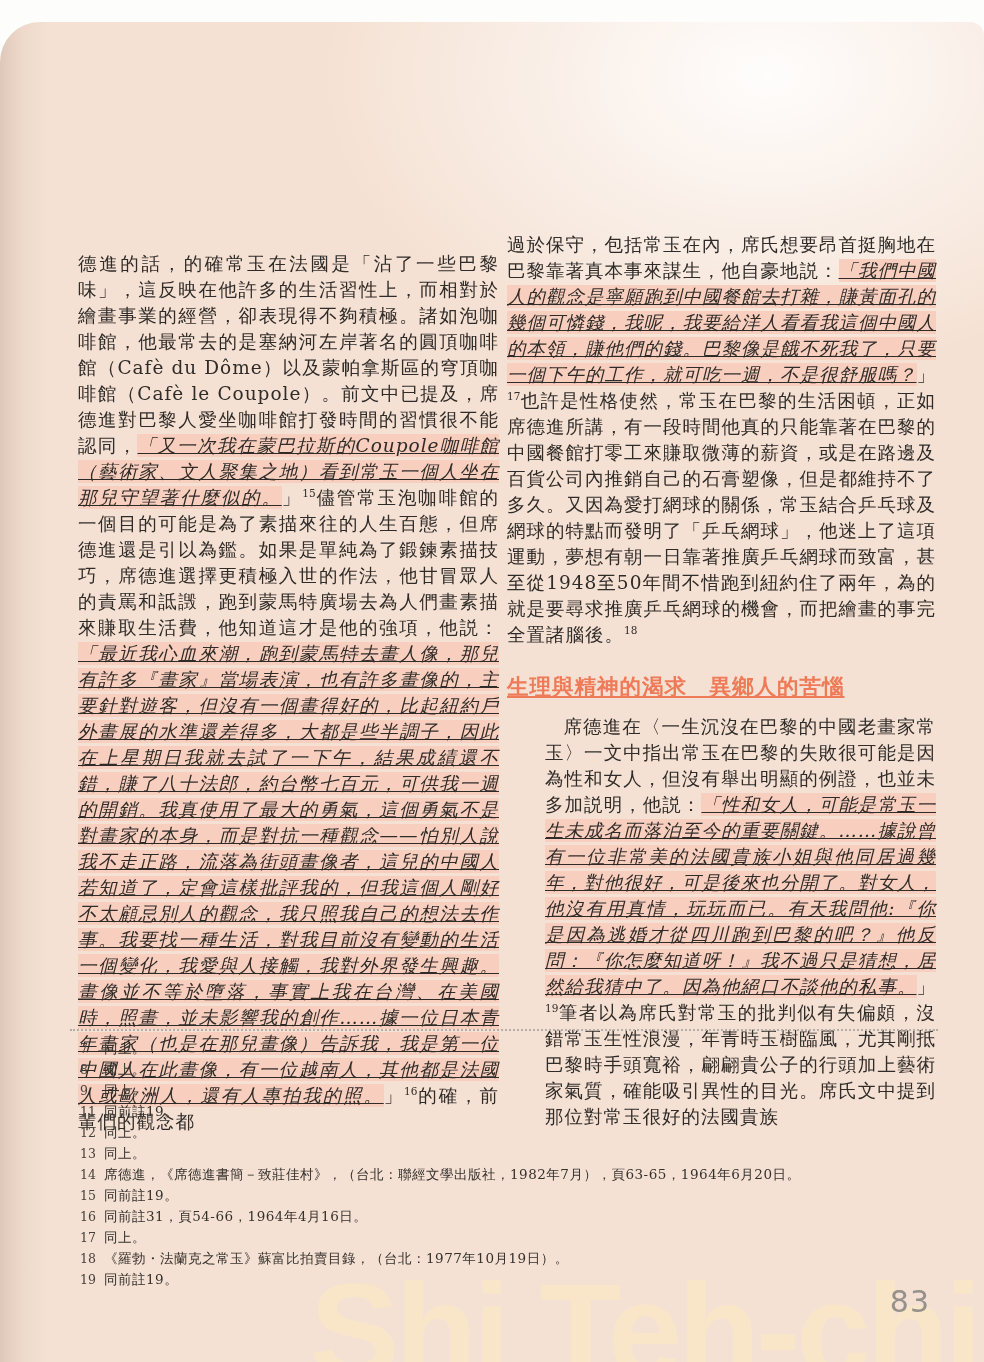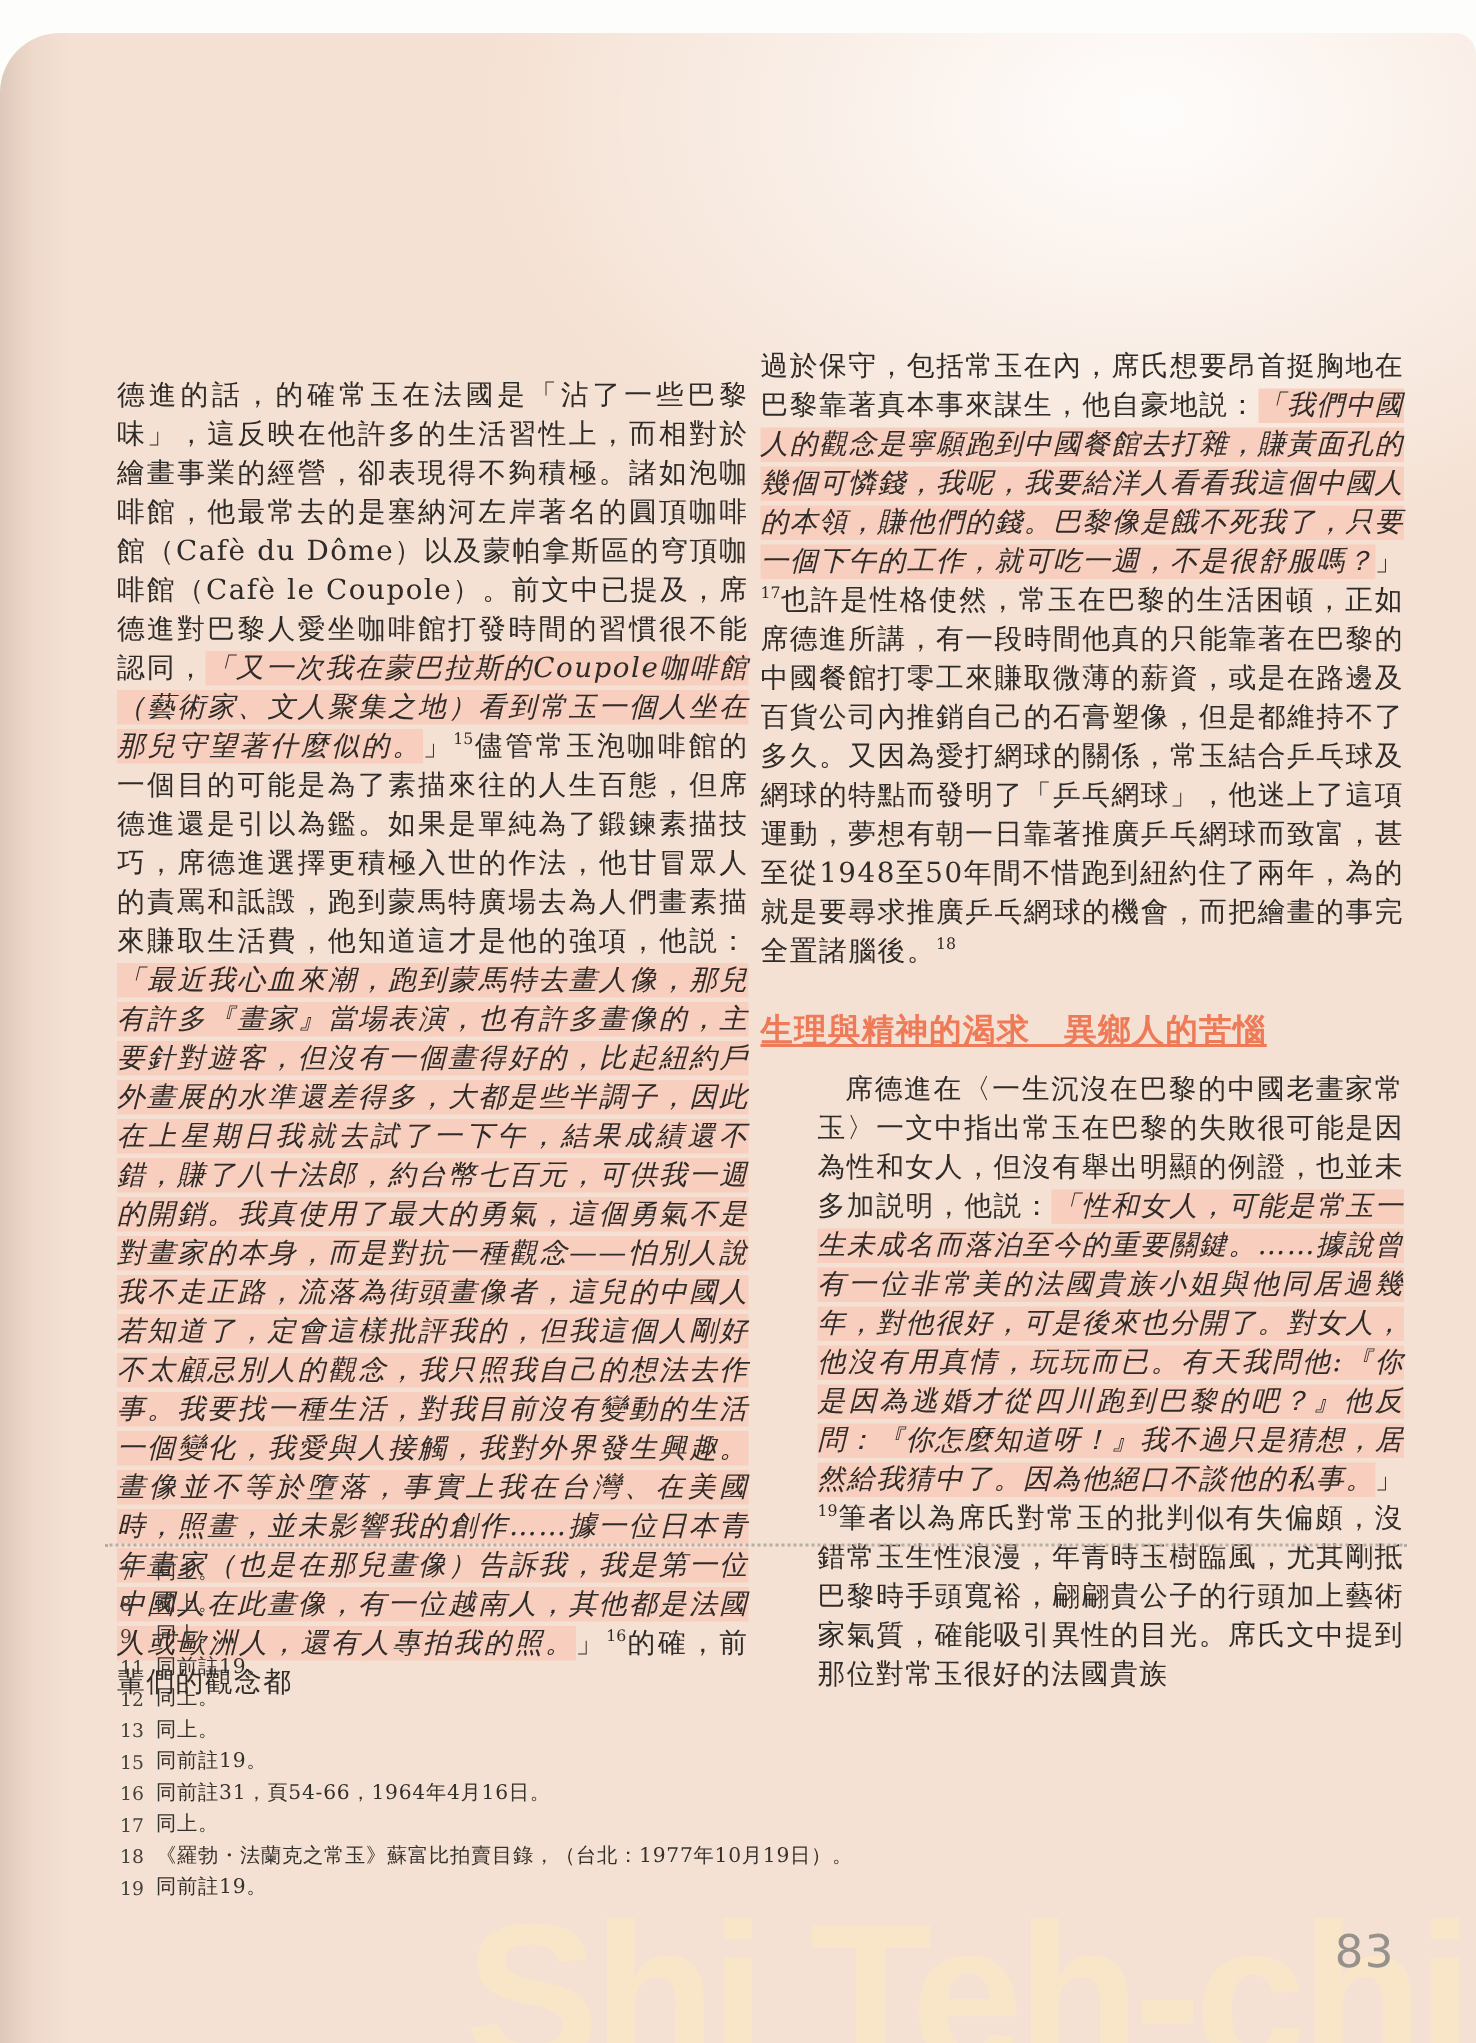--- a/index.html
+++ b/index.html
@@ -13,21 +13,21 @@
           var(--page-bg,#f5e1d3);}
   .watermark{position:absolute;left:310px;top:1232px;z-index:1;white-space:nowrap;
         font-family:"Liberation Sans", sans-serif;font-weight:800;font-size:134px;
         letter-spacing:-4px;color:var(--wm,#f9e6c9);}
   .col{position:absolute;z-index:2;}
   .col-left{left:78px;top:210px;width:421px;margin-top:19px;}
   .col-right{left:507px;top:210px;width:429px;}
   .para{margin:0;font-size:18.5px;line-height:26px;text-align:justify;text-justify:inter-character;
         letter-spacing:1px;color:var(--ink,#2f2b28);}
   .para.indent{text-indent:1em;margin-left:38px;}
-  .hl{background:var(--hl,#f8cfbe);font-style:italic;padding:1px 0;}
+  .hl{background:var(--hl,#f8cfbe);font-style:italic;padding:1px 0;text-decoration:underline;}
   sup.fnref{font-size:10.5px;line-height:0;vertical-align:super;letter-spacing:0;}
   .heading{margin:24px 0 13px 0;font-family:"Liberation Sans", sans-serif;font-weight:bold;
         font-size:21.5px;letter-spacing:1px;color:var(--head,#ee7a58);text-decoration:underline;}
   .fn-divider{position:absolute;left:70px;top:1007px;width:868px;height:0;z-index:2;
         border-top:2px dotted #b5aea6;}
   .footnotes{position:absolute;left:80px;top:1016px;width:862px;z-index:2;
         font-size:13.5px;line-height:21px;color:#34312d;}
   .fn-item{display:flex;}
   .fn-num{flex:none;width:24px;font-size:12.5px;color:#45413c;}
   .fn-text{flex:1;letter-spacing:0.5px;}
@@ -74,20 +74,24 @@
         </div>
         <div class="fn-item">
           <span class="fn-num">12</span>
           <span class="fn-text">同上。</span>
         </div>
         <div class="fn-item">
           <span class="fn-num">13</span>
           <span class="fn-text">同上。</span>
         </div>
         <div class="fn-item">
+          <span class="fn-num">14</span>
+          <span class="fn-text">席德進，《席德進書簡－致莊佳村》，（台北：聯經文學出版社，1982年7月），頁63-65，1964年6月20日。</span>
+        </div>
+        <div class="fn-item">
           <span class="fn-num">15</span>
           <span class="fn-text">同前註19。</span>
         </div>
         <div class="fn-item">
           <span class="fn-num">16</span>
           <span class="fn-text">同前註31，頁54-66，1964年4月16日。</span>
         </div>
         <div class="fn-item">
           <span class="fn-num">17</span>
           <span class="fn-text">同上。</span>

